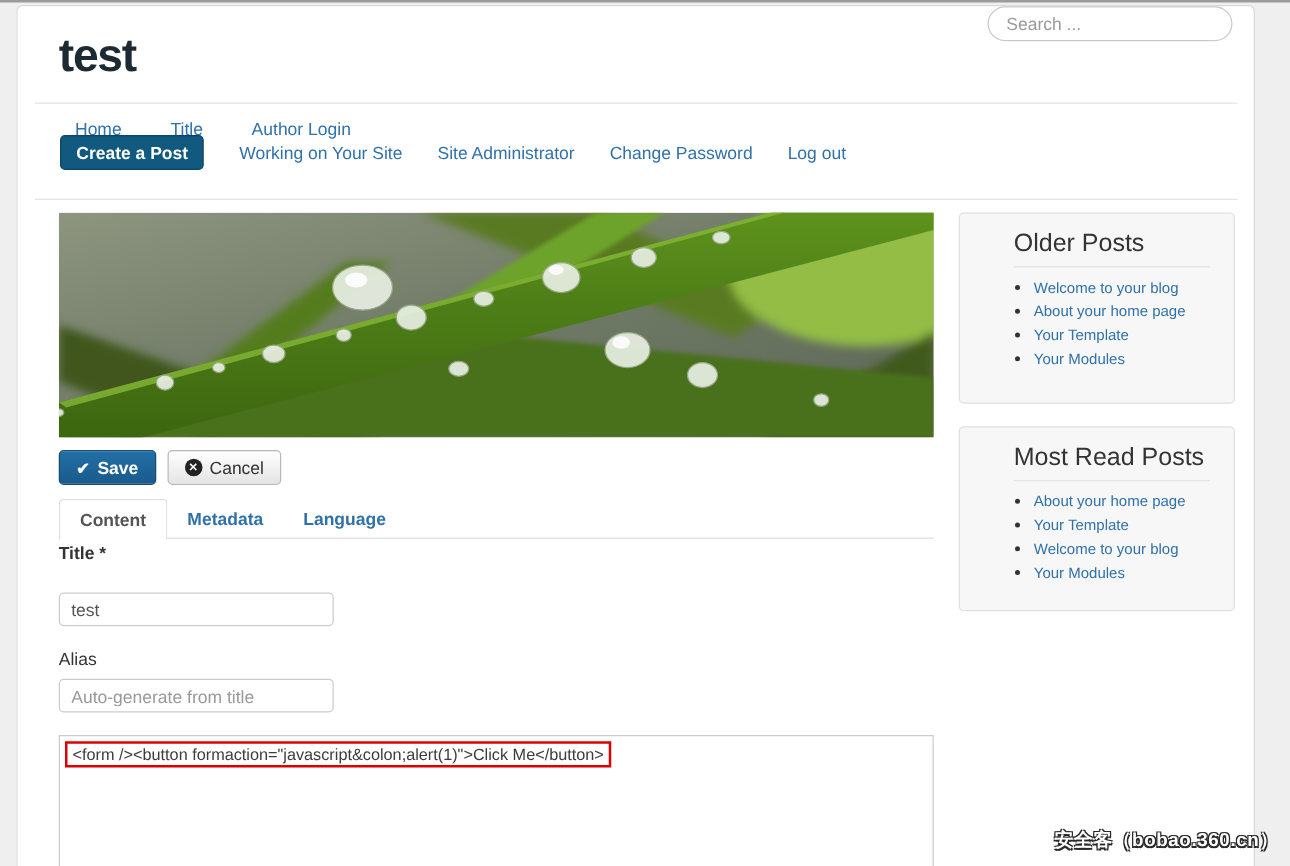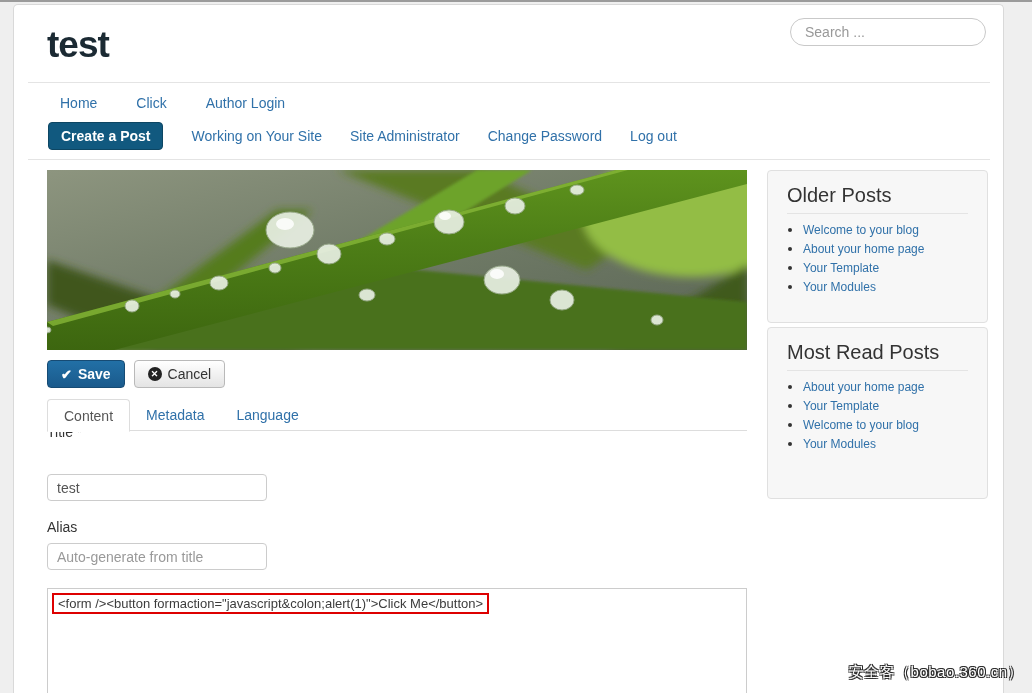--- a/index.html
+++ b/index.html
@@ -6,100 +6,100 @@
   html,body { background:#efefef; }
   body { font-family:"Liberation Sans","DejaVu Sans",sans-serif; }
   .page { position:relative; width:1032px; height:693px; overflow:hidden; background:#efefef; }
   .top-line { position:absolute; top:0; left:0; width:100%; height:2px; background:#9b9b9b; }
   .card { position:absolute; left:13px; top:4px; width:991px; height:700px; background:#fff;
           border:1px solid #d9d9d9; border-bottom:none; border-radius:5px 5px 0 0; }
 
   
   .site-title { position:absolute; left:47px; top:24px; font-size:37px; font-weight:600;
                 color:#1b2a33; letter-spacing:-1px; }
-  .search-input { position:absolute; left:790px; top:18px; width:196px; height:28px;
+  .search-input { position:absolute; left:790px; top:5px; width:196px; height:28px;
                   border:1px solid #c9c9c9; border-radius:14px; padding:0 14px; font-size:14px;
                   color:#555; outline:none; background:#fff; }
   .search-input::placeholder { color:#999; }
   .hr { position:absolute; left:28px; width:962px; height:1px; background:#e4e4e4; }
   .hr1 { top:82px; } .hr2 { top:159px; }
 
   
   .nav-top { position:absolute; left:60px; top:95px; display:flex; gap:39px; align-items:center; }
-  .nav-user { position:absolute; left:48px; top:122px; height:28px; display:flex; gap:28px; align-items:center; }
+  .nav-user { position:absolute; left:48px; top:108px; height:28px; display:flex; gap:28px; align-items:center; }
   a.nav-link { color:var(--link,#3071a9); font-size:14px; text-decoration:none; cursor:pointer; }
   .btn-create { background:var(--btn-primary,#11597f); color:#fff; font-size:14px; font-weight:bold;
                 border:1px solid #0d4663; border-radius:4px; padding:5px 12px; cursor:pointer; }
 
   
   .hero { position:absolute; left:47px; top:170px; width:700px; height:180px; overflow:hidden; }
 
   
   .toolbar { position:absolute; left:47px; top:360px; display:flex; gap:9px; }
   .btn { font-size:14px; border-radius:4px; height:28px; display:inline-flex; align-items:center;
          gap:6px; padding:0 13px; cursor:pointer; }
   .btn-save { background:linear-gradient(#2270a6,#1a5a8c); color:#fff; font-weight:bold;
               border:1px solid #164b74; }
   .btn-save .check-ic { font-size:13px; }
   .btn-cancel { background:linear-gradient(#ffffff,#e4e4e4); color:#333; border:1px solid #b9b9b9; }
   .cancel-ic { display:inline-block; width:14px; height:14px; background:#222; color:#fff;
                border-radius:50%; font-size:9px; line-height:14px; text-align:center; font-weight:bold; }
 
   
   .tabs-border { position:absolute; left:47px; top:430px; width:700px; height:1px; background:#ddd; }
-  .tabs { position:absolute; left:47px; top:399px; display:flex; height:32px; align-items:stretch; }
+  .tabs { position:absolute; left:47px; top:399px; display:flex; height:32px; align-items:stretch;font-weight:bold; }
   .tab { font-size:14px; padding:0 16px; display:flex; align-items:center; text-decoration:none;
          color:var(--link,#3071a9); cursor:pointer; }
   .tab.active { background:#fff; color:#555; border:1px solid #ddd; border-bottom:1px solid #fff;
                 border-radius:4px 4px 0 0; position:relative; z-index:2; height:33px; cursor:default; }
 
   
   .field-label { position:absolute; left:47px; font-size:14px; color:#333; }
-  .lbl-title { top:424px; } .lbl-alias { top:519px; }
+  .lbl-title { top:434px;font-weight:bold; } .lbl-alias { top:519px; }
   .text-input { position:absolute; left:47px; width:220px; height:27px; border:1px solid #ccc;
                 border-radius:4px; padding:0 9px; font-size:14px; color:#555; outline:none; }
   .inp-title { top:474px; } .inp-alias { top:543px; }
   .text-input::placeholder { color:#999; }
 
   .editor { position:absolute; left:47px; top:588px; width:700px; height:140px; background:#fff;
             border:1px solid #ccc; }
   .payload { position:absolute; left:4px; top:4px; display:inline-block;
              border:2px solid var(--annot,#dd0000); padding:1px 4px; font-size:13px; color:#3c3c3c;
              white-space:nowrap; }
 
   
   .side-card { position:absolute; left:767px; width:221px; background:#f7f7f7;
-               border:1px solid #e0e0e0; border-radius:4px; }
+               border:1px solid #e0e0e0; border-radius:4px;padding-left:24px; }
   .side-card.older { top:170px; height:153px; }
-  .side-card.most  { top:327px; height:172px; }
+  .side-card.most  { top:341px; height:148px; }
   .side-title { font-size:20px; color:#333; font-weight:500; padding:13px 19px 6px 19px; }
   .side-divider { height:1px; background:#e4e4e4; margin:0 19px 6px 19px; }
   .side-list { list-style:disc; margin:0; padding:0 10px 0 35px; }
   .side-list li { color:#333; line-height:18px; font-size:14px; }
   .side-list a { color:var(--link,#3071a9); font-size:12px; text-decoration:none; cursor:pointer; }
 
   
-  .watermark { position:absolute; right:9px; top:663px; font-size:15px; font-weight:normal; color:#fff;
+  .watermark { position:absolute; right:9px; top:663px; font-size:15px; font-weight:bold; color:#fff;
                text-shadow:-1px -1px 0 #2a2a2a, 1px -1px 0 #2a2a2a, -1px 1px 0 #2a2a2a, 1px 1px 0 #2a2a2a;
                letter-spacing:0.5px; }
 </style>
 </head>
 <body>
 
 <div class="page">
   <div class="top-line"></div>
   <div class="card"></div>
 
   <div class="site-title">test</div>
   <input class="search-input" type="text" placeholder="Search ..." style="">
   <div class="hr hr1"></div>
 
   <nav class="nav-top">
     <a class="nav-link">Home</a>
-    <a class="nav-link">Click</a>
+    <a class="nav-link">Title</a>
     <a class="nav-link">Author Login</a>
   </nav>
 
   <nav class="nav-user">
     <button class="btn-create">Create a Post</button>
     <a class="nav-link">Working on Your Site</a>
     <a class="nav-link">Site Administrator</a>
     <a class="nav-link">Change Password</a>
     <a class="nav-link">Log out</a>
   </nav>

